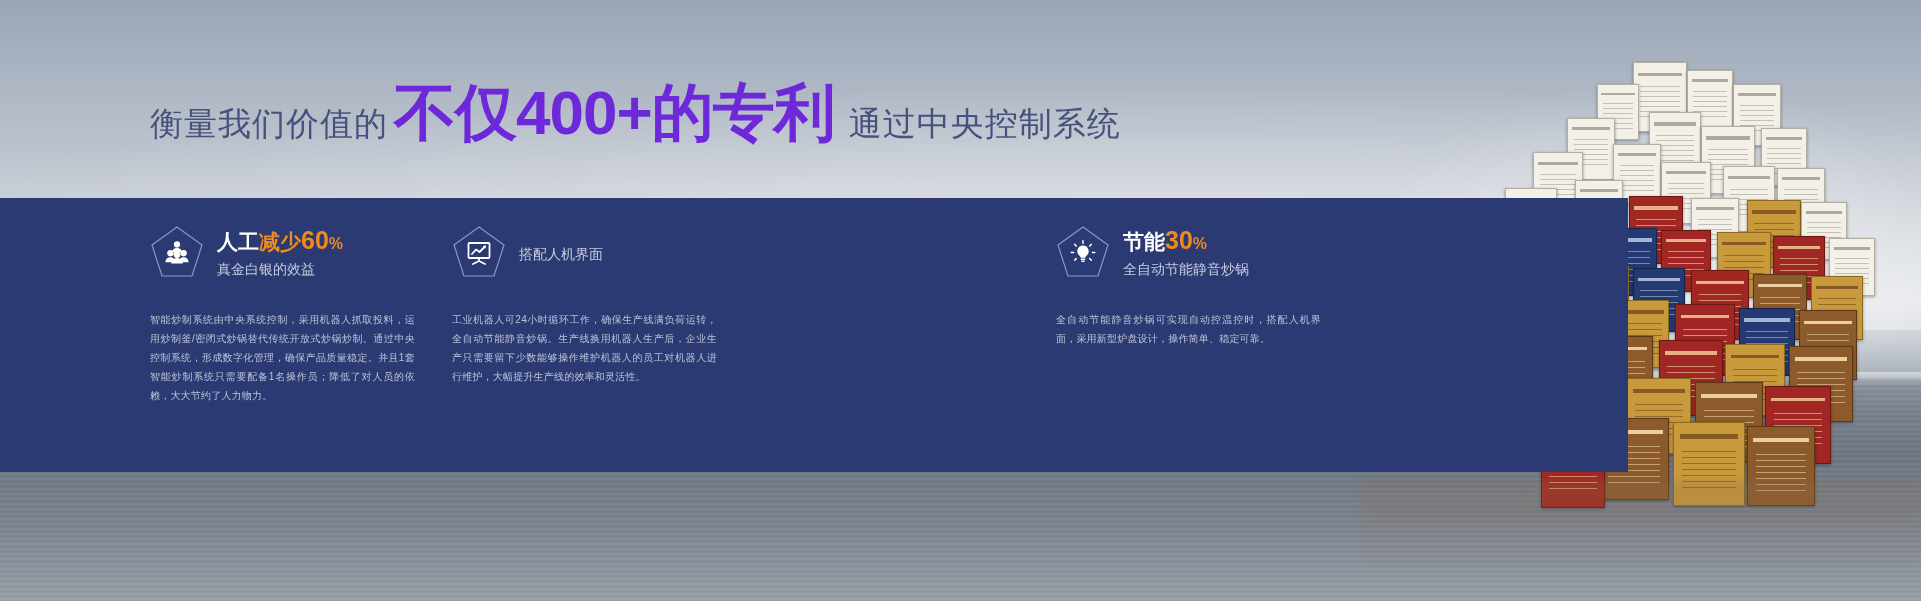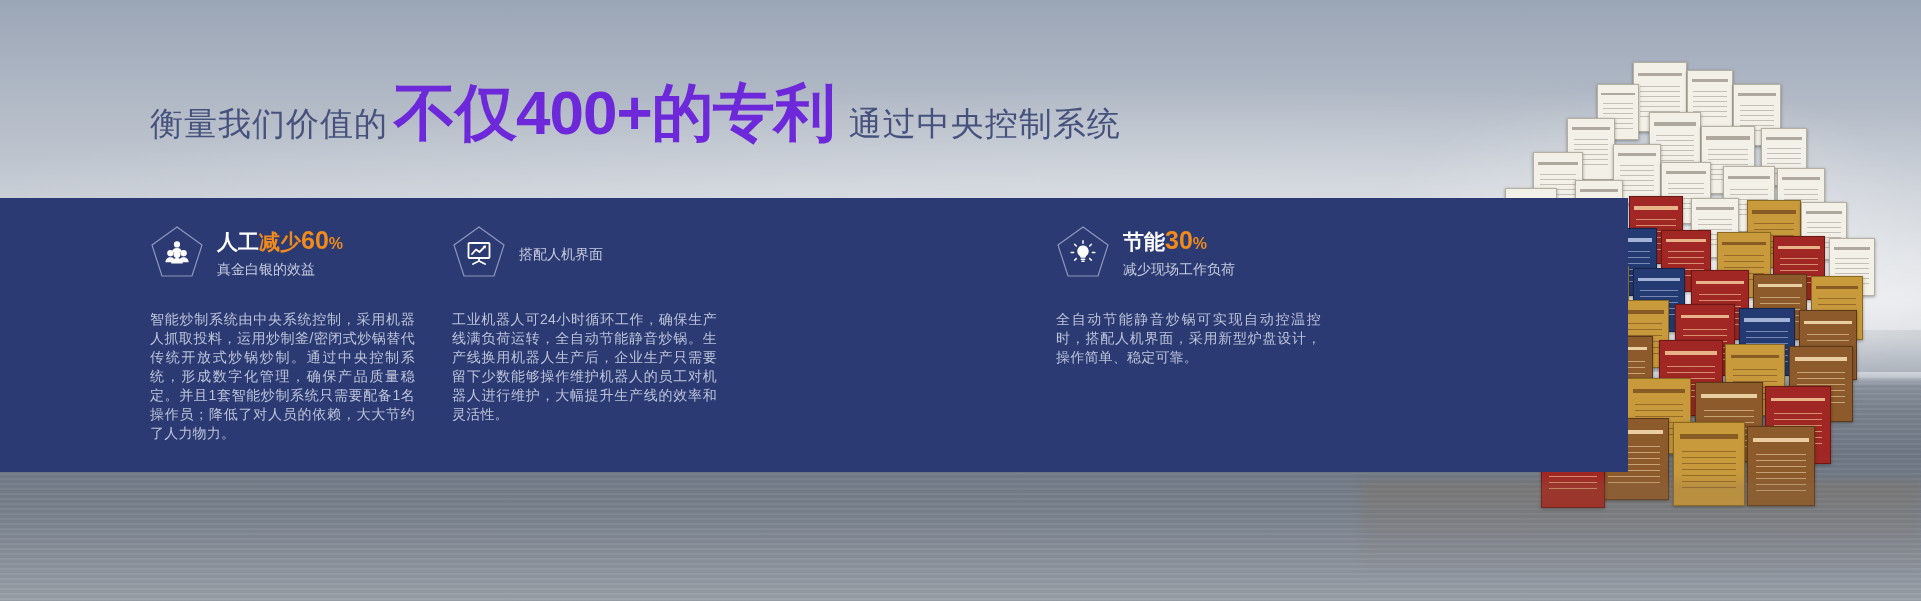--- a/index.html
+++ b/index.html
@@ -98,21 +98,21 @@
   }
   .t-line1 .amt{color:#f08a1c;}
   .t-line1 .num{font-size:25px;}
   .t-line1 .pct{font-size:16px;}
   .t-line2{
     font-size:14px;line-height:22px;color:#c6cbdd;font-weight:400;margin-top:1px;white-space:nowrap;
   }
 
   .card-body{
     margin-top:26px;
-    font-size:14px;line-height:19px;color:#bcc3d8;
+    font-size:10px;line-height:19px;color:#bcc3d8;
     text-align:justify;letter-spacing:.2px;
   }
 
   
   .certs{
     position:absolute;right:0;top:40px;width:560px;height:530px;
   }
   .cert{
     position:absolute;background:#f3f0e8;
     border:1px solid rgba(120,110,90,.5);
@@ -287,21 +287,21 @@
                     <line x1="21.4" y1="4.3" x2="19.7" y2="6"></line>
                     <line x1="1.2" y1="12.4" x2="3.6" y2="12.4"></line>
                     <line x1="22.4" y1="12.4" x2="24.8" y2="12.4"></line>
                     <line x1="4.6" y1="20.3" x2="6.3" y2="18.6"></line>
                     <line x1="21.4" y1="20.3" x2="19.7" y2="18.6"></line>
                   </g>
                 </svg></div>
             </div>
             <div class="card-titles">
               <div class="t-line1"><span>节能</span><span class="amt"></span><span class="amt num">30</span><span class="amt pct">%</span></div>
-              <div class="t-line2">减少现场工作负荷</div>
+              <div class="t-line2">全自动节能静音炒锅</div>
             </div>
           </div>
           <div class="card-body">全自动节能静音炒锅可实现自动控温控时，搭配人机界面，采用新型炉盘设计，操作简单、稳定可靠。</div>
         </div>
       </div>
   </div>
 
 </div>
 
 </body></html>

